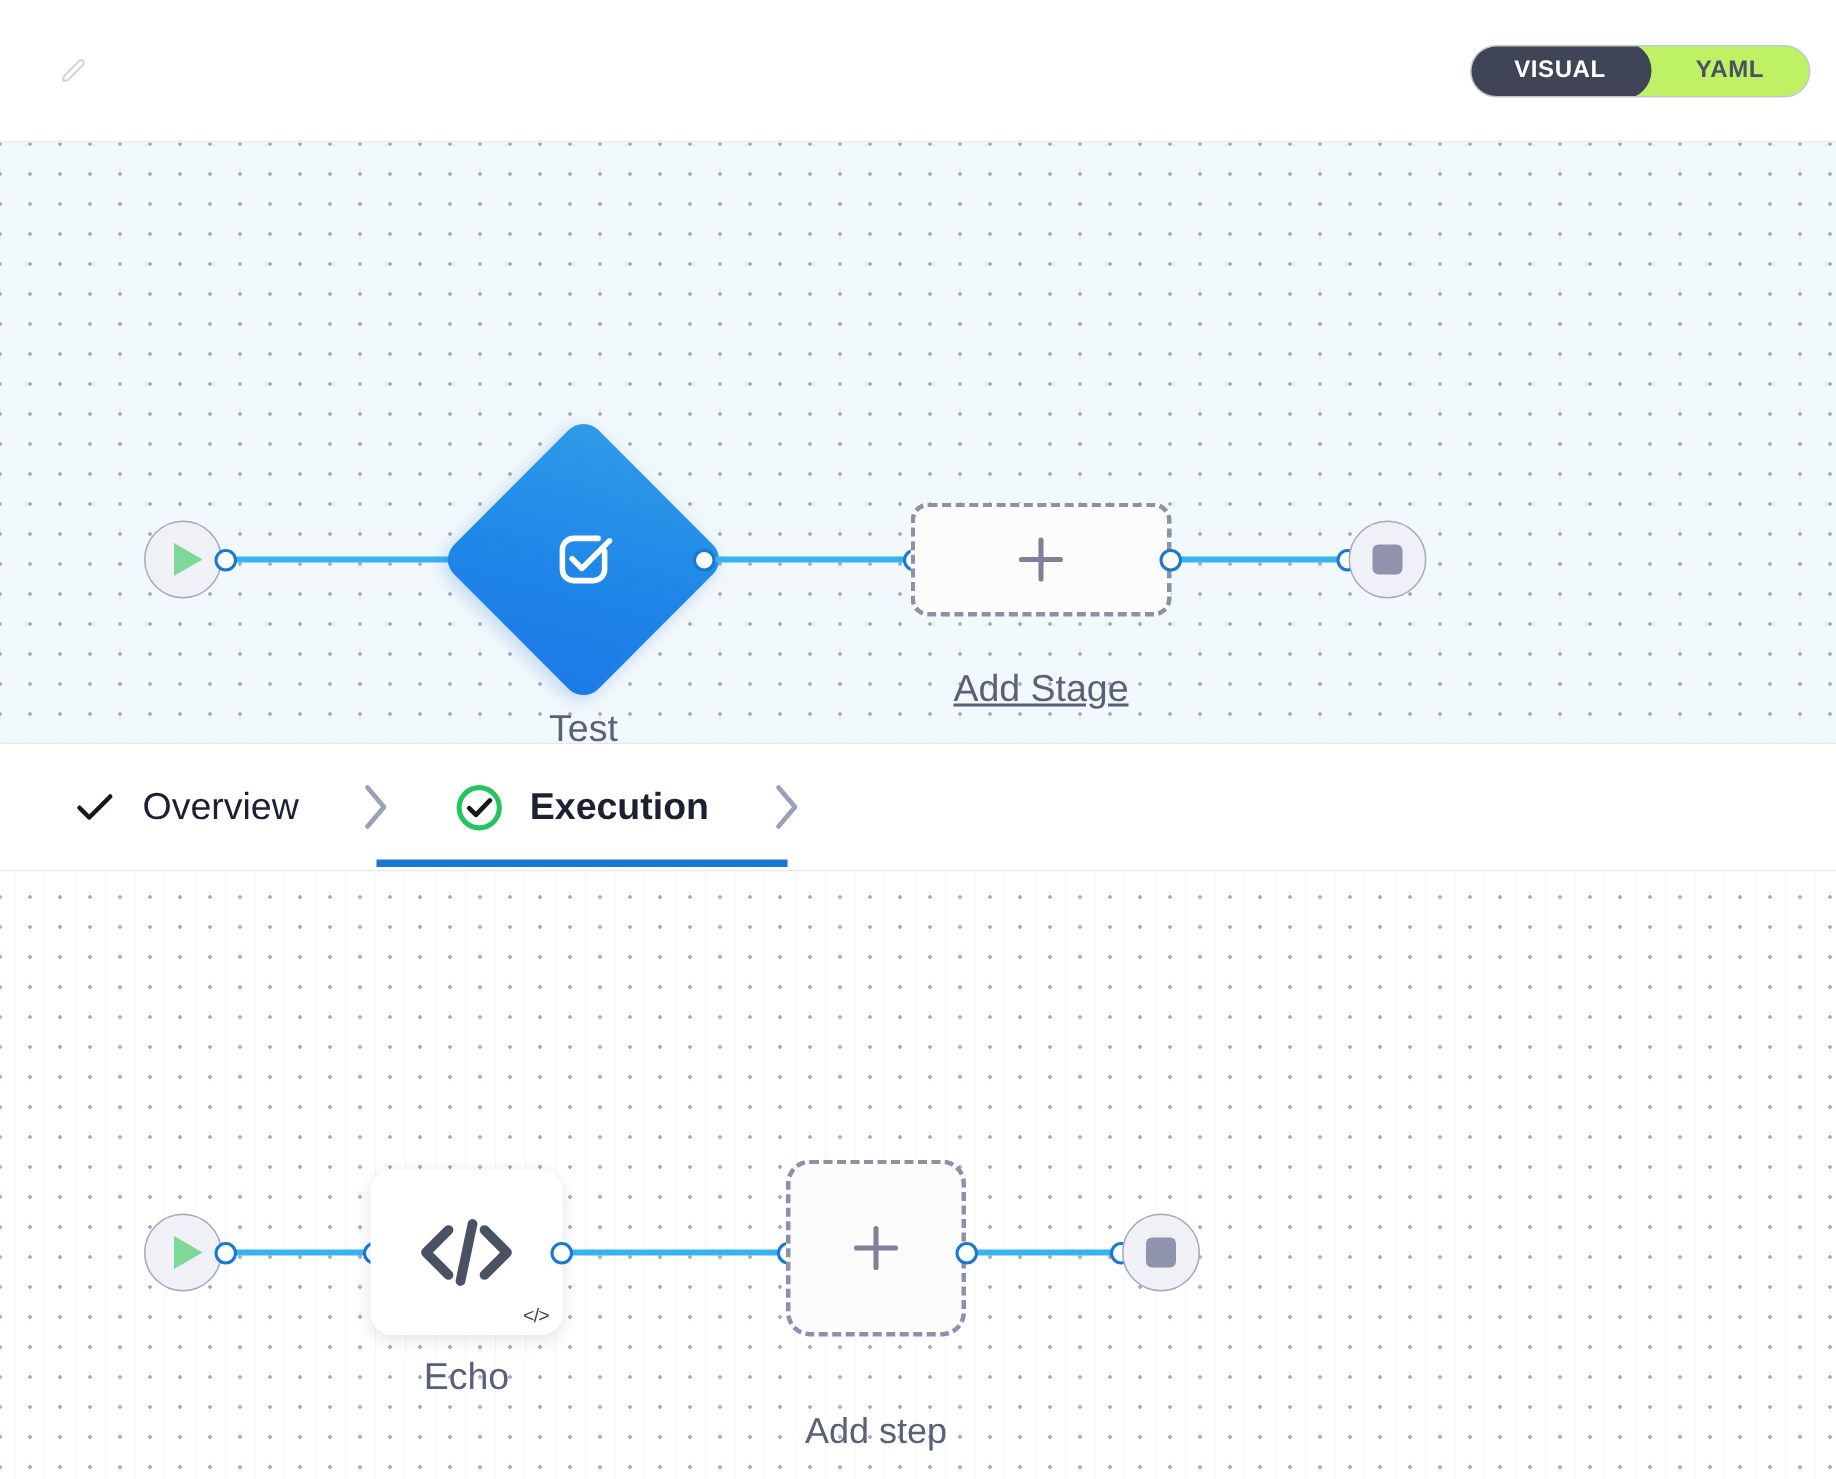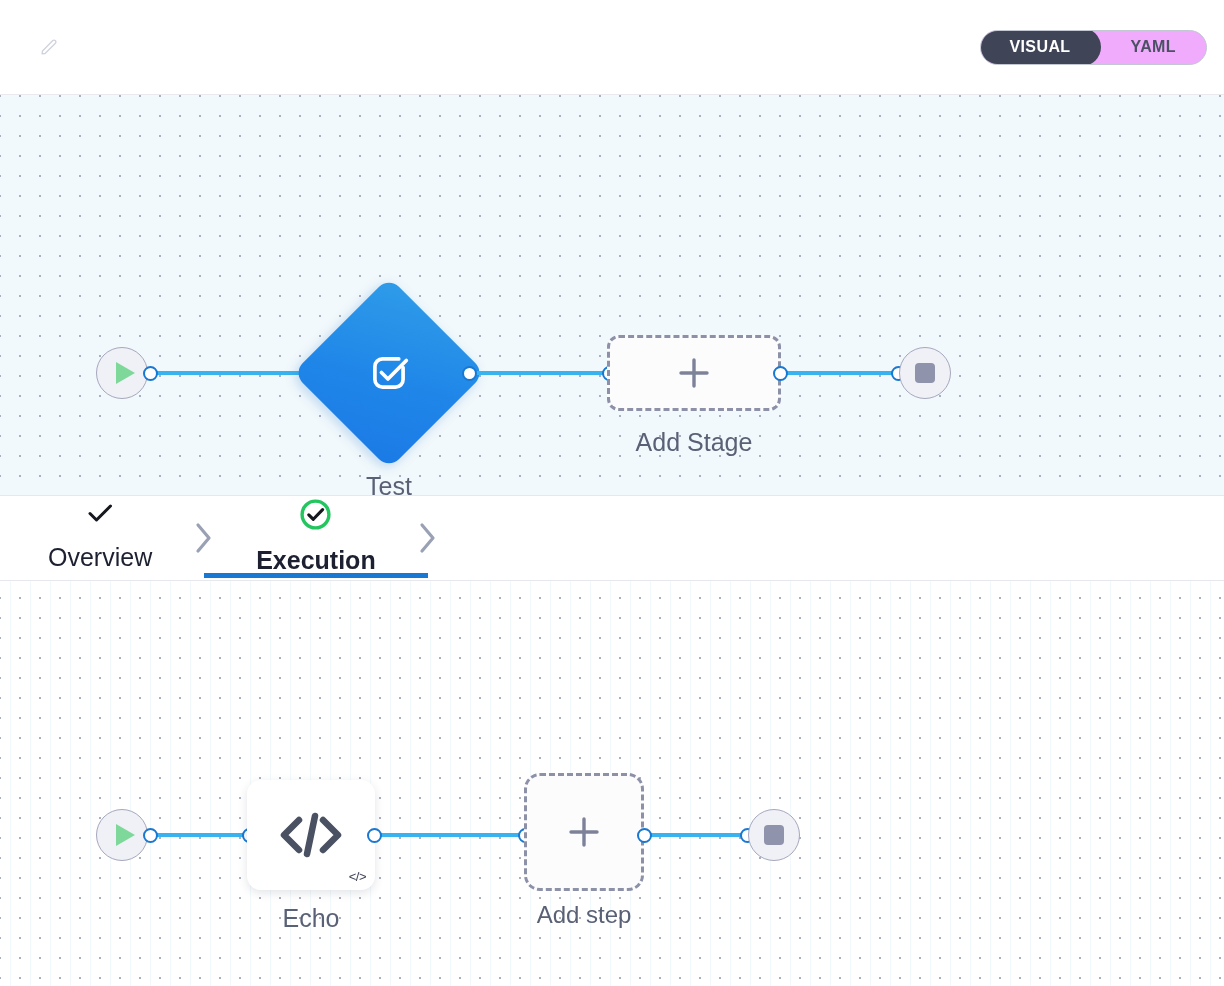--- a/index.html
+++ b/index.html
@@ -58,21 +58,21 @@
 
   .header-spacer { flex: 1 1 auto; }
 
   
   .mode-toggle {
     display: flex;
     align-items: center;
     height: 35px;
     border: 1.5px solid #c3c7d4;
     border-radius: 999px;
-    background: #f0abfc;
+    background: #bef264;
     padding: 0;
     overflow: hidden;
   }
 
   .mode-btn {
     height: 35px;
     display: flex;
     align-items: center;
     justify-content: center;
     font-size: 16px;
@@ -209,21 +209,21 @@
 
   .node-label {
     position: absolute;
     font-size: 25px;
     color: #5a6176;
     white-space: nowrap;
     text-align: center;
     line-height: 1;
   }
 
-  .node-label.small { font-size: 24px; }
+  .node-label.small { font-size: 24px; margin-top: 40px; }
 
   
   .step-card {
     width: 128px; height: 110px;
     background: #ffffff;
     border-radius: 14px;
     box-shadow: 0 3px 10px rgba(40,50,80,0.13);
     display: flex;
     align-items: center;
     justify-content: center;
@@ -257,21 +257,20 @@
   }
 
   .tab {
     display: flex;
     align-items: center;
     gap: 17px;
     height: 80px;
     cursor: pointer;
     position: relative;
     padding: 0 4px;
-    flex-direction: column;
   }
 
   .tab-label {
     font-size: 25px;
     color: #1c2030;
     line-height: 1;
   }
 
   .tab.active .tab-label { font-weight: bold; }
 
@@ -340,21 +339,21 @@
     <div class="port" style="left:462px; top:271px;"></div>
     <div class="port" style="left:602px; top:271px;"></div>
 
     <div class="node" style="left:607px; top:240px;">
       <div class="add-node add-stage-box">
         <svg class="plus-icon" width="40" height="40" viewBox="0 0 40 40">
           <path d="M20 7 V33 M7 20 H33" stroke="#7d8299" stroke-width="3.4" stroke-linecap="round"></path>
         </svg>
       </div>
     </div>
-    <div class="node-label" style="left:607px; top:335px; width:174px;">Add Stage</div>
+    <div class="node-label" style="left:607px; top:352px; width:174px;text-decoration:underline;">Add Stage</div>
 
     <div class="edge" style="left:780px; top:276px; width:125px;"></div>
     <div class="port" style="left:773px; top:271px;"></div>
     <div class="port" style="left:891px; top:271px;"></div>
 
     <div class="node" style="left:899px; top:252px;">
       <div class="terminal">
         <div class="stop-sq"></div>
       </div>
     </div>

